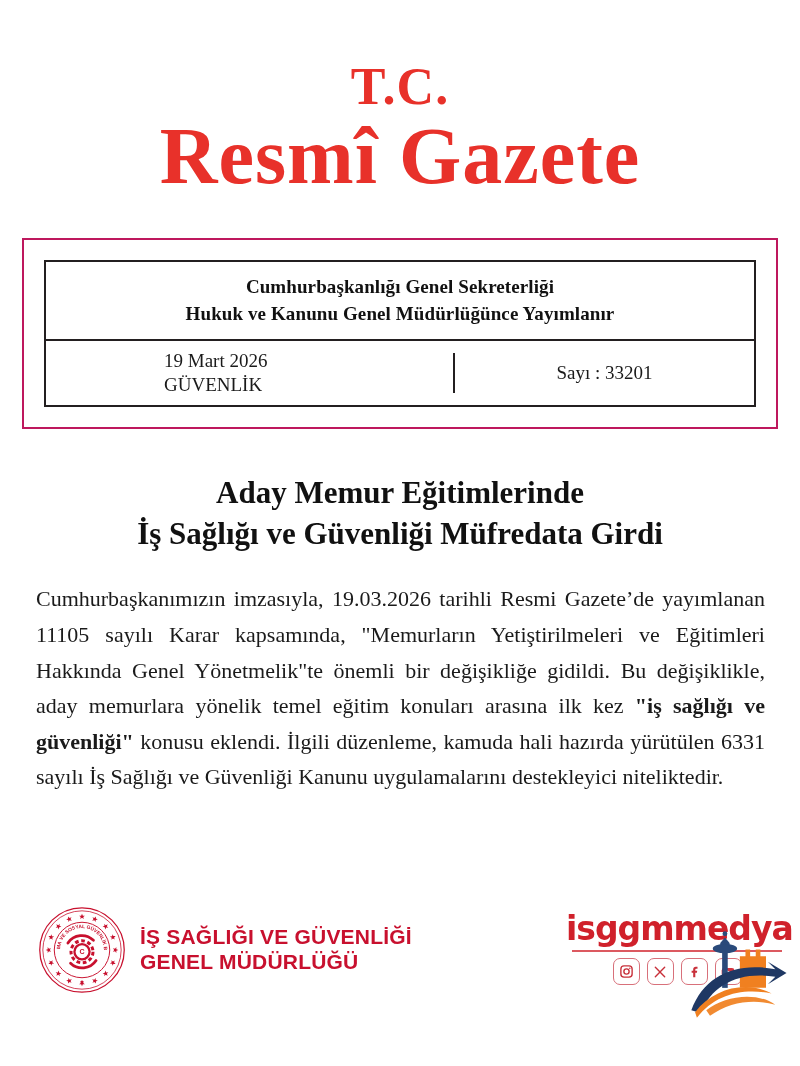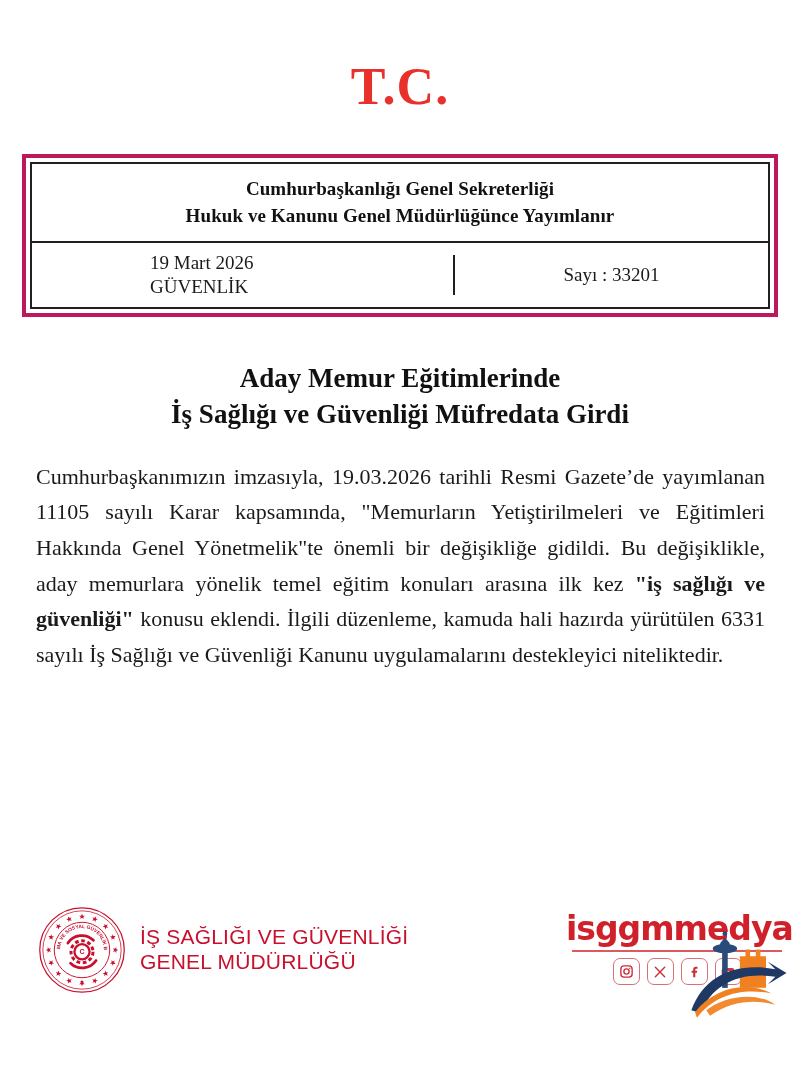--- a/index.html
+++ b/index.html
@@ -35,22 +35,22 @@
     font-size: 80px;
     line-height: 1.0;
     color: #e8312a;
     letter-spacing: 1px;
     margin-top: 4px;
   }
 
   
   .header-frame {
     margin: 42px 22px 0 22px;
-    border: 4px solid #be185d;
-    padding: 4px;
+    border: 2px solid #be185d;
+    padding: 20px;
   }
   .header-inner {
     border: 2px solid #231f20;
   }
   .header-top-row {
     text-align: center;
     padding: 12px 8px 11px 8px;
     border-bottom: 2px solid #231f20;
   }
   .header-top-row .pub-line {
@@ -84,21 +84,21 @@
     font-size: 19px;
     line-height: 1.28;
     color: #1a1a1a;
   }
 
   
   .article-title {
     margin: 44px 40px 0 40px;
     text-align: center;
     font-weight: 700;
-    font-size: 27px;
+    font-size: 31px;
     line-height: 1.32;
     color: #111;
   }
 
   
   .article-body {
     margin: 26px 35px 0 36px;
     text-align: justify;
     font-size: 22px;
     line-height: 1.62;
@@ -120,21 +120,21 @@
     position: absolute;
     left: 38px;
     top: 0;
     display: flex;
     align-items: center;
     gap: 14px;
   }
   .ministry-seal { width: 88px; height: 88px; display: block; }
   .ministry-text {
     font-family: "Liberation Sans", "DejaVu Sans", sans-serif;
-    font-weight: 400;
+    font-weight: 700;
     font-size: 21px;
     line-height: 1.18;
     color: #c8102e;
     letter-spacing: 0.2px;
   }
 
   .media-block {
     position: absolute;
     right: 8px;
     top: 6px;
@@ -178,20 +178,21 @@
     top: 8px;
     width: 112px;
     height: 104px;
   }
 </style>
 </head>
 <body>
 
 <div class="masthead">
   <div class="masthead-line1">T.C.</div>
+  <div class="masthead-line2">Resmî Gazete</div>
 </div>
 
 <div class="header-frame">
   <div class="header-inner">
 
     <div class="header-top-row">
       <div class="pub-line">Cumhurbaşkanlığı Genel Sekreterliği</div>
       <div class="pub-line">Hukuk ve Kanunu Genel Müdürlüğünce Yayımlanır</div>
     </div>
 

